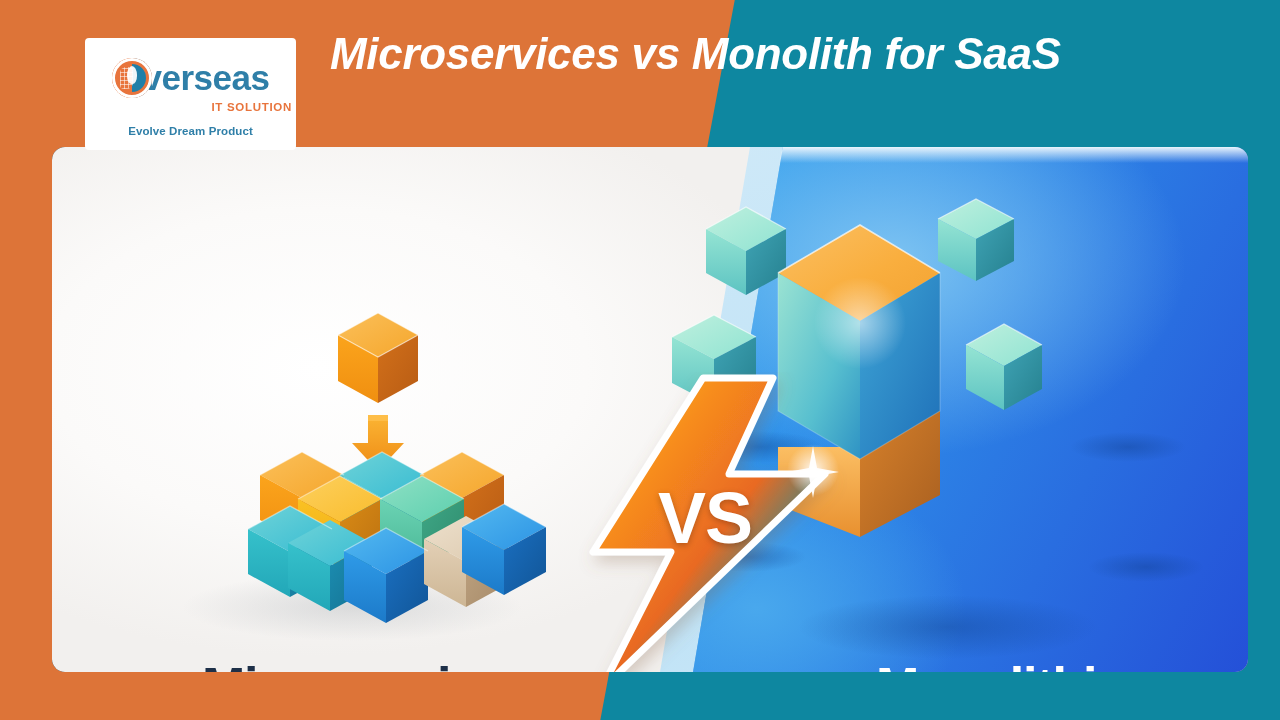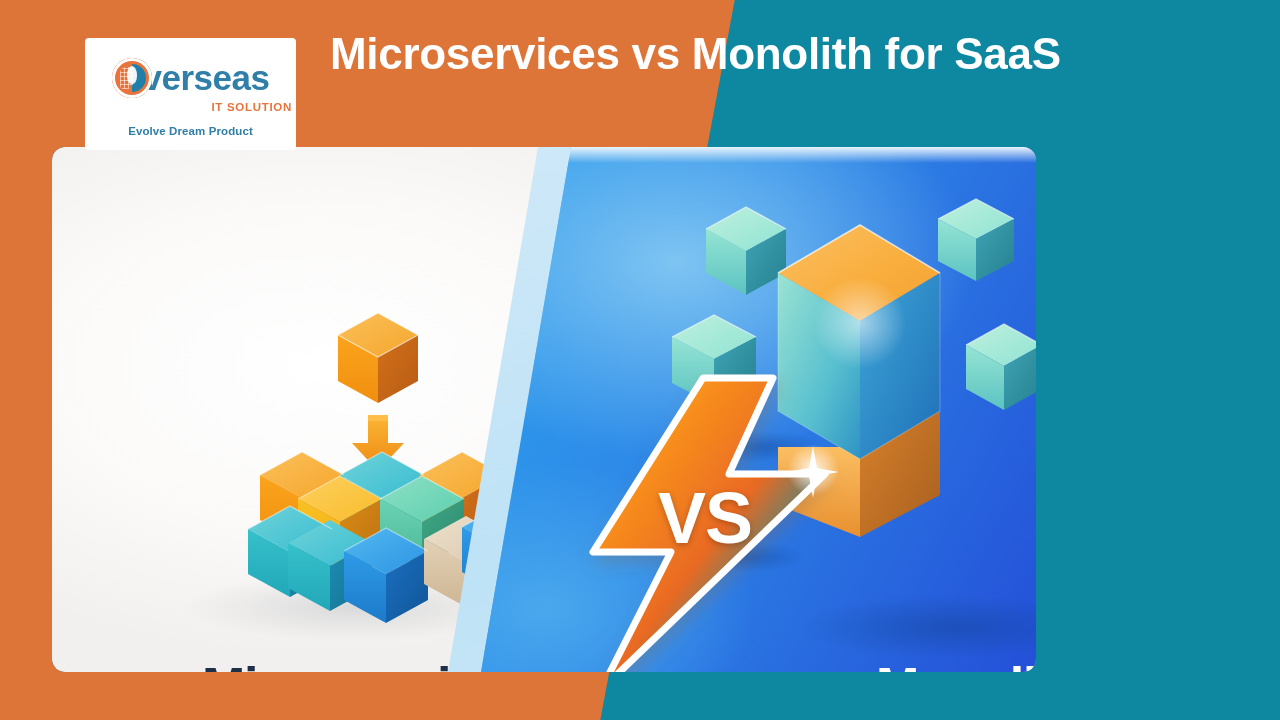--- a/index.html
+++ b/index.html
@@ -72,29 +72,29 @@
     padding-right:4px; margin-top:1px;
   }
   #logo-sub2 {
     font-size:11.5px; font-weight:600; letter-spacing:.1px;
     color:#2F7FA8; margin-top:12px;
   }
 
   #page-title {
     position:absolute; left:330px; top:0; height:108px;
     display:flex; align-items:center;
-    font-size:44px; font-weight:800; 
+    font-size:44px; font-weight:800; font-style:italic;
     color:#FFFFFF; letter-spacing:-.3px;
     white-space:nowrap;
   }
 
   
   #card {
     position:absolute; left:52px; top:147px;
-    width:984px; height:525px;
+    width:1196px; height:525px;
     border-radius:13px;
     overflow:hidden;
     background:#000000;
     z-index:4;
   }
 
   
   #panel-left {
     position:absolute; left:0; top:0; width:700px; height:100%;
     background:

